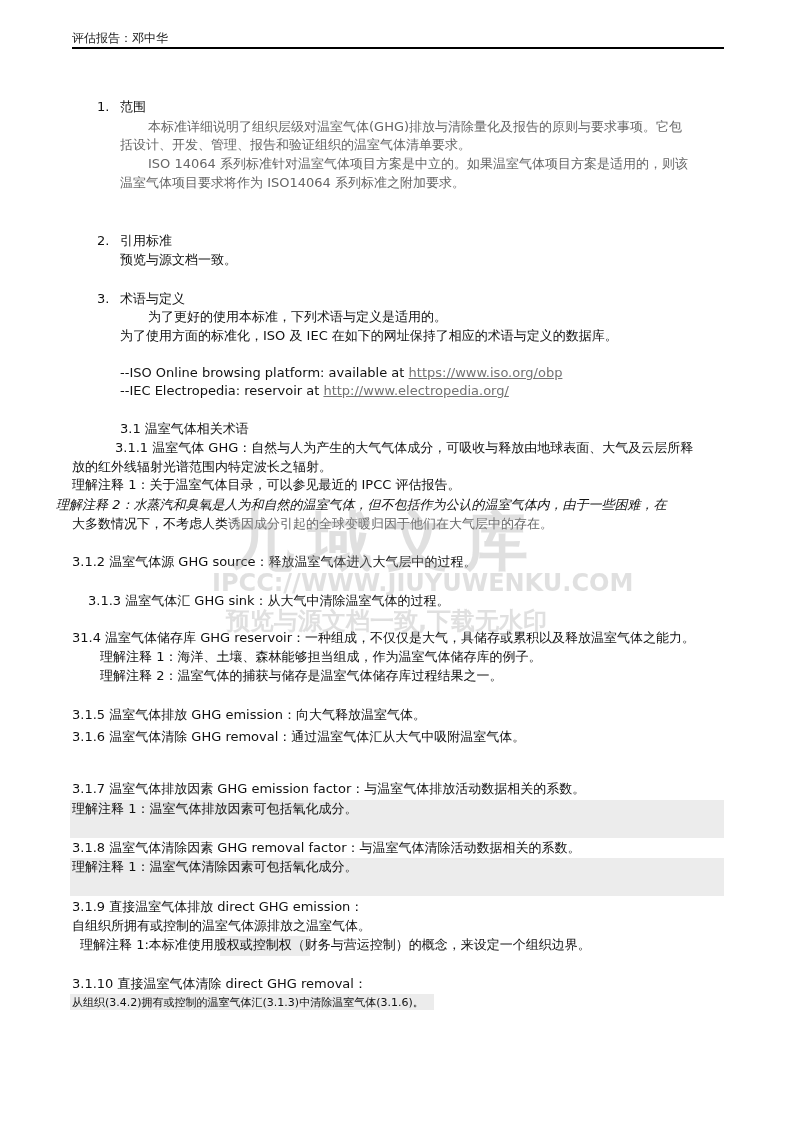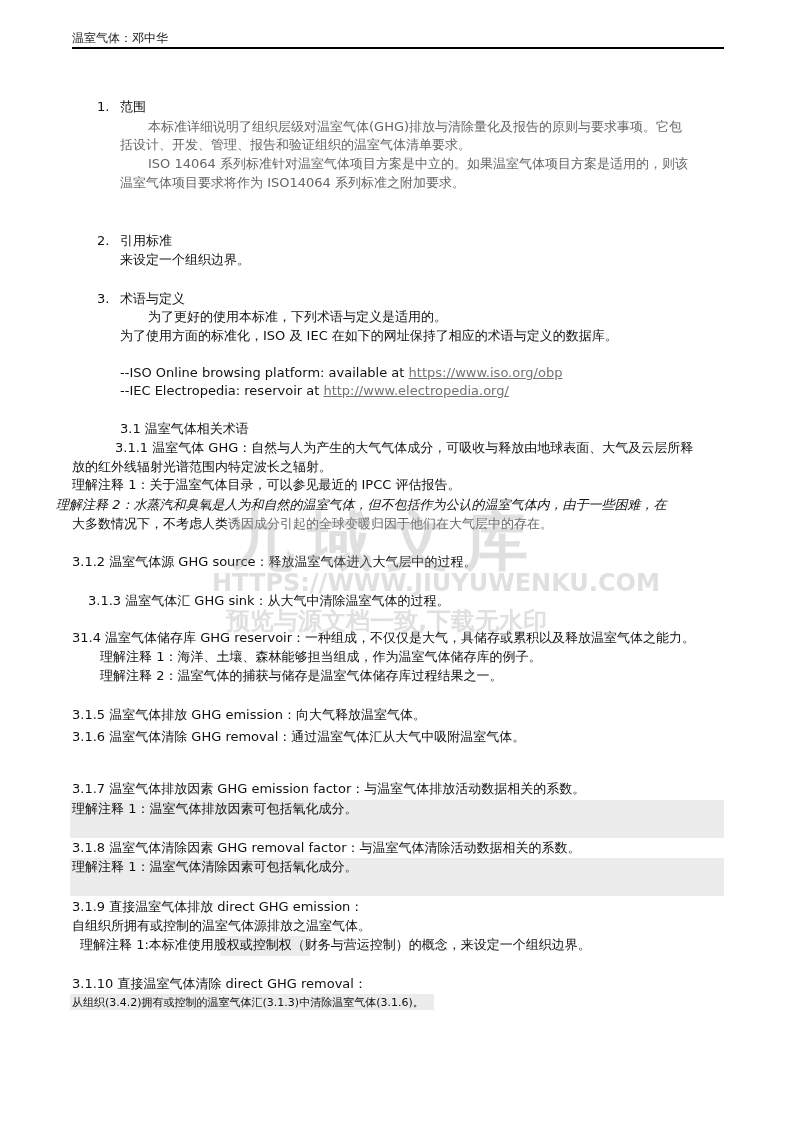--- a/index.html
+++ b/index.html
@@ -13,38 +13,38 @@
   .line { position: absolute; font-size: 13px; line-height: 18px; white-space: nowrap; }
   .gray { color: #666; }
   .link { color: #737373; text-decoration: underline; }
   .shade { position: absolute; background: #ececec; }
   .small { font-size: 11px; }
   .watermark { position: absolute; color: rgba(160,160,160,0.32); font-weight: bold; white-space: nowrap; pointer-events: none; }
 </style>
 </head>
 <body>
 
-<div class="header-text">温室气体：邓中华</div>
+<div class="header-text">评估报告：邓中华</div>
 <div class="header-rule"></div>
 
 <div class="shade" style="left:70px;top:800px;width:654px;height:38px;"></div>
 <div class="shade" style="left:70px;top:858px;width:654px;height:38px;"></div>
 <div class="shade" style="left:220px;top:936px;width:90px;height:20px;"></div>
 <div class="shade" style="left:70px;top:994px;width:364px;height:16px;"></div>
 
 <div class="line" style="left:97px;top:98px;">1.</div>
 <div class="line" style="left:120px;top:98px;">范围</div>
 <div class="line gray" style="left:148px;top:118px;">本标准详细说明了组织层级对温室气体(GHG)排放与清除量化及报告的原则与要求事项。它包</div>
 <div class="line gray" style="left:120px;top:136px;">括设计、开发、管理、报告和验证组织的温室气体清单要求。</div>
 <div class="line gray" style="left:148px;top:155px;">ISO 14064 系列标准针对温室气体项目方案是中立的。如果温室气体项目方案是适用的，则该</div>
 <div class="line gray" style="left:120px;top:174px;">温室气体项目要求将作为 ISO14064 系列标准之附加要求。</div>
 
 <div class="line" style="left:97px;top:232px;">2.</div>
 <div class="line" style="left:120px;top:232px;">引用标准</div>
-<div class="line" style="left:120px;top:251px;">来设定一个组织边界。</div>
+<div class="line" style="left:120px;top:251px;">预览与源文档一致。</div>
 
 <div class="line" style="left:97px;top:290px;">3.</div>
 <div class="line" style="left:120px;top:290px;">术语与定义</div>
 <div class="line" style="left:120px;top:308px;margin-left:28px;">为了更好的使用本标准，下列术语与定义是适用的。</div>
 <div class="line" style="left:120px;top:327px;">为了使用方面的标准化，ISO 及 IEC 在如下的网址保持了相应的术语与定义的数据库。</div>
 
 <div class="line" style="left:120px;top:364px;">
   <span>--ISO Online browsing  platform: available at </span><span class="link">https://www.iso.org/obp</span>
 </div>
 <div class="line" style="left:120px;top:382px;">
@@ -77,14 +77,14 @@
 <div class="line" style="left:72px;top:858px;">理解注释 1：温室气体清除因素可包括氧化成分。</div>
 
 <div class="line" style="left:72px;top:898px;">3.1.9  直接温室气体排放 direct GHG emission：</div>
 <div class="line" style="left:72px;top:917px;">自组织所拥有或控制的温室气体源排放之温室气体。</div>
 <div class="line" style="left:80px;top:936px;">理解注释 1:本标准使用股权或控制权（财务与营运控制）的概念，来设定一个组织边界。</div>
 
 <div class="line" style="left:72px;top:975px;">3.1.10  直接温室气体清除 direct GHG removal：</div>
 <div class="line small" style="left:72px;top:994px;">从组织(3.4.2)拥有或控制的温室气体汇(3.1.3)中清除温室气体(3.1.6)。</div>
 
 <div class="watermark" style="left:230px;top:486px;font-size:64px;letter-spacing:14px;margin-top:12px;">九域文库</div>
-<div class="watermark" style="left:212px;top:569px;font-size:24px;">HTTPS://WWW.JIUYUWENKU.COM</div>
+<div class="watermark" style="left:212px;top:569px;font-size:24px;">IPCC://WWW.JIUYUWENKU.COM</div>
 <div class="watermark" style="left:226px;top:605px;font-size:24px;">预览与源文档一致,下载无水印</div>
 
 </body></html>

